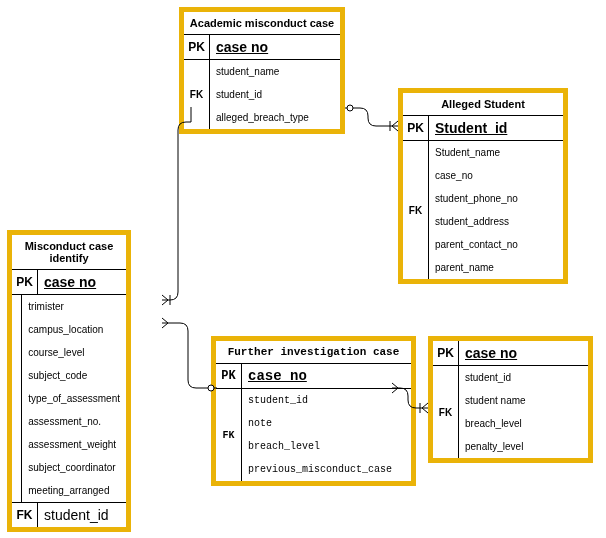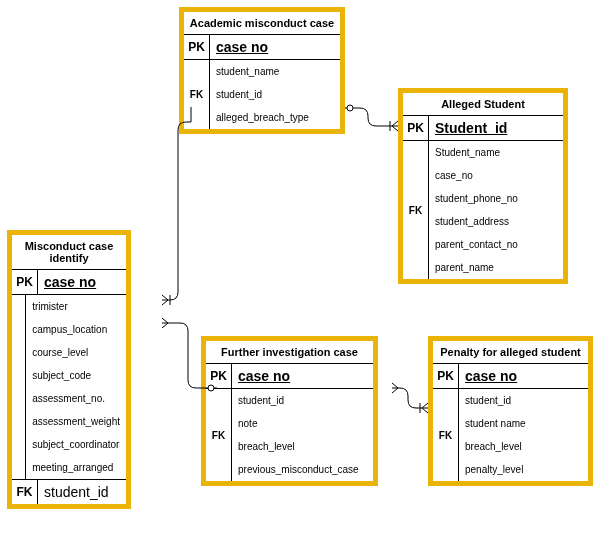--- a/index.html
+++ b/index.html
@@ -124,51 +124,51 @@
     <div class="key-col">PK</div>
     <div class="attr-col pk-underline">case no</div>
   </div>
   <div class="attrs-block" style="border-bottom:1px solid #000;">
     <div class="key-marker"></div>
     <div class="attrs-list">
       <div>trimister</div>
       <div>campus_location</div>
       <div>course_level</div>
       <div>subject_code</div>
+      <div>type_of_assessment</div>
       <div>assessment_no.</div>
       <div>assessment_weight</div>
       <div>subject_coordinator</div>
       <div>meeting_arranged</div>
     </div>
   </div>
   <div class="entity-row">
     <div class="key-col">FK</div>
     <div class="attr-col">student_id</div>
   </div>
 </div>
 
-<div class="entity" style="left:201px; top:336px; width:177px;">
+<div class="entity" style="left:211px; top:336px; width:205px;font-family:Liberation Mono, monospace;">
   <div class="entity-title">Further investigation case</div>
   <div class="entity-row">
     <div class="key-col">PK</div>
     <div class="attr-col pk-underline">case no</div>
   </div>
   <div class="attrs-block">
     <div class="key-marker">FK</div>
     <div class="attrs-list">
       <div>student_id</div>
       <div>note</div>
       <div>breach_level</div>
       <div>previous_misconduct_case</div>
     </div>
   </div>
 </div>
 
 <div class="entity" style="left:428px; top:336px; width:165px;">
-  <div class="entity-title">Penalty for alleged student</div>
   <div class="entity-row">
     <div class="key-col">PK</div>
     <div class="attr-col pk-underline">case no</div>
   </div>
   <div class="attrs-block">
     <div class="key-marker">FK</div>
     <div class="attrs-list">
       <div>student_id</div>
       <div>student name</div>
       <div>breach_level</div>

